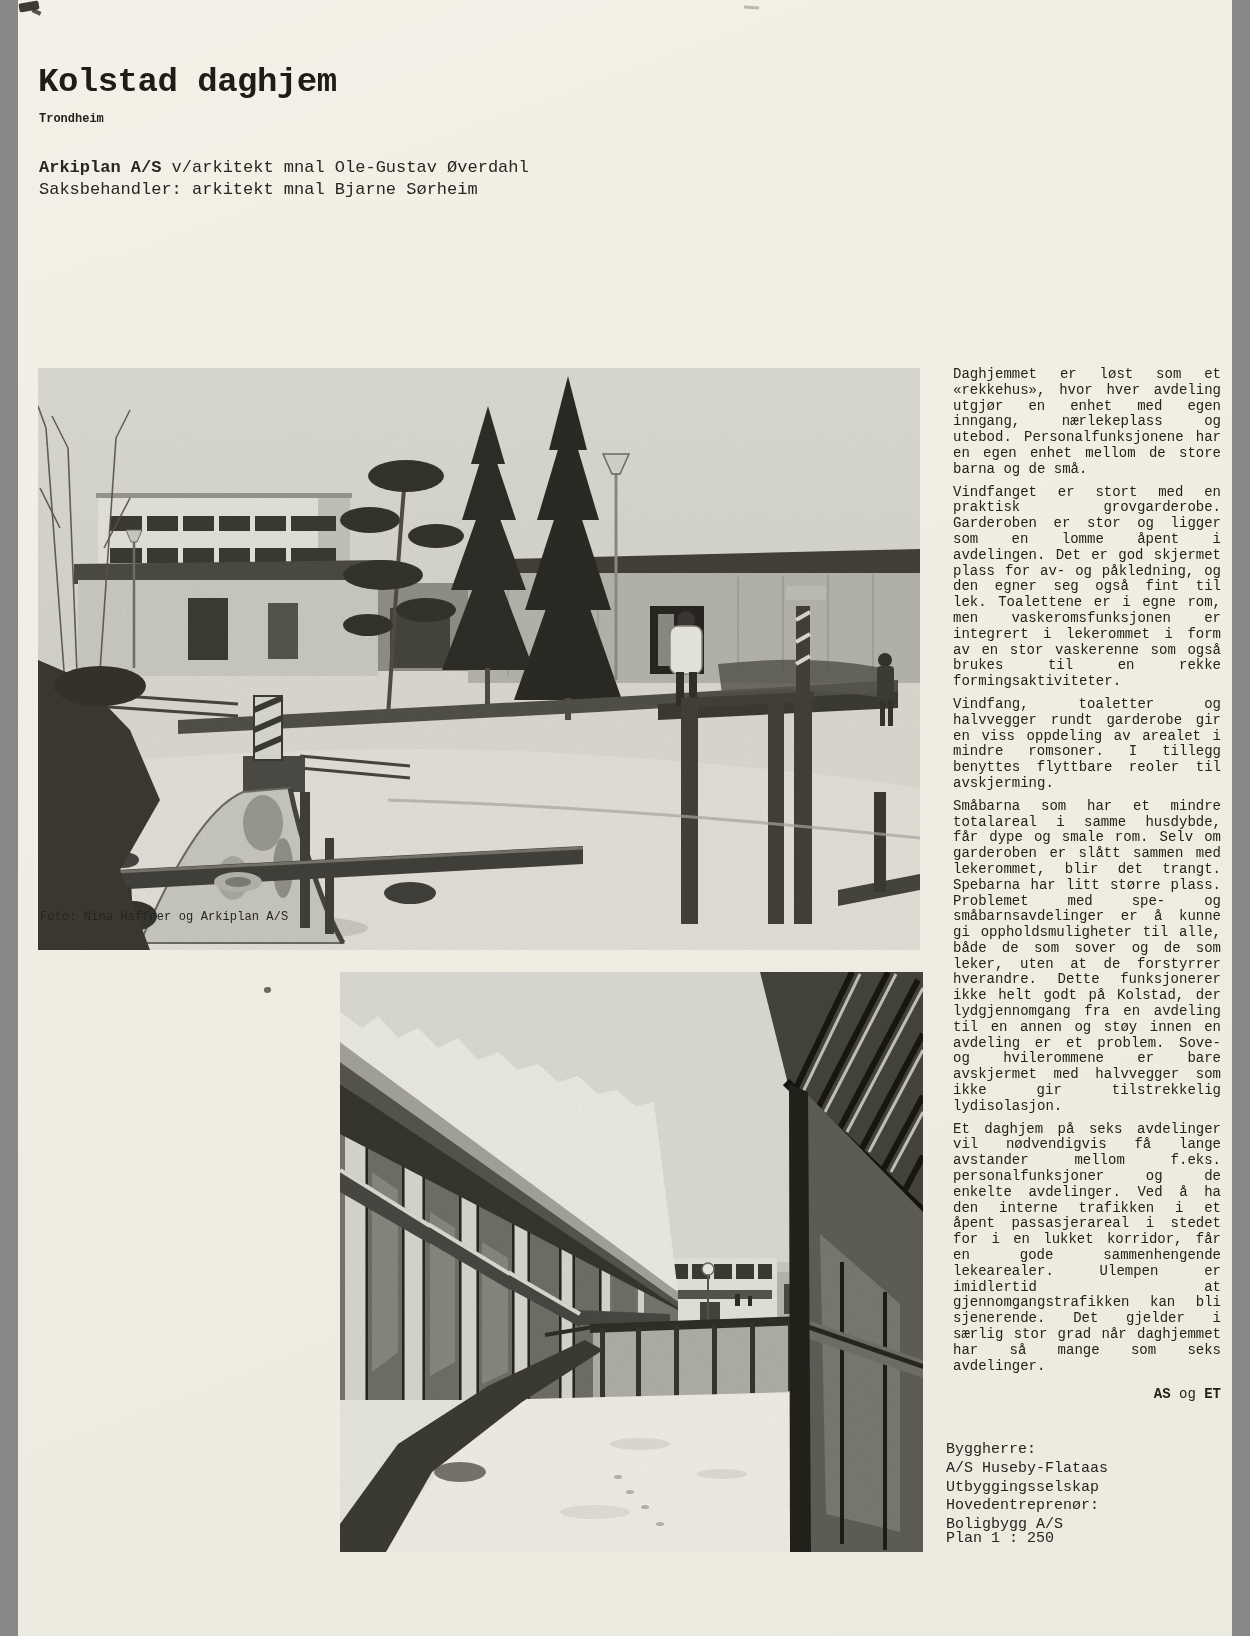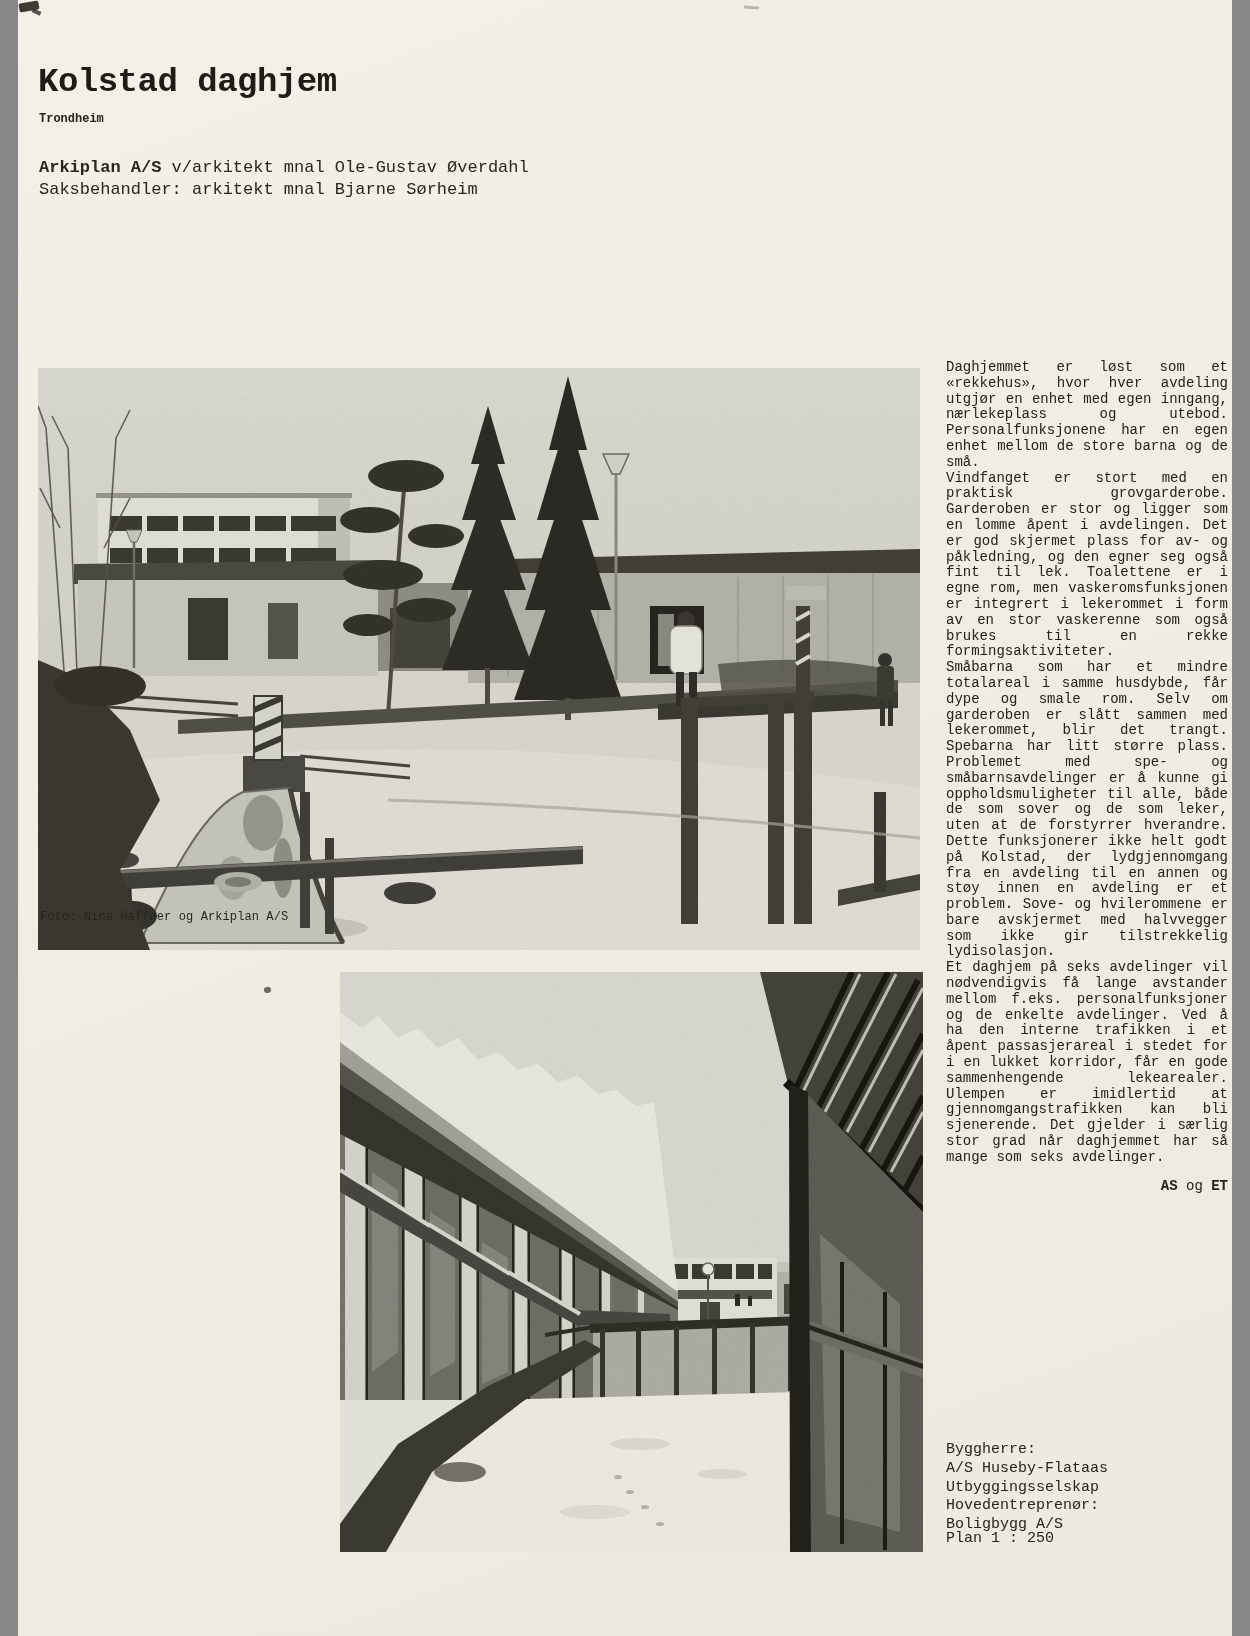--- a/index.html
+++ b/index.html
@@ -41,21 +41,21 @@
     position:absolute;left:22px;top:910px;
     font-size:12px;color:#26251f;letter-spacing:0.1px;
   }
   
   .article-col{
     position:absolute;left:928px;top:360px;width:282px;
     font-size:14px;line-height:15.8px;color:#242319;
     text-align:justify;
     hyphens:auto;-webkit-hyphens:auto;
   }
-  .article-col p{margin:0;}
+  .article-col p{margin:7px;}
   .signature{margin-top:13px !important;text-align:right;}
   .signature b{font-weight:700;}
   
   .credits{
     position:absolute;left:928px;top:1441px;
     font-size:15px;line-height:18.8px;color:#26251f;
   }
   .plan-label{
     position:absolute;left:928px;top:1530px;
     font-size:15px;color:#26251f;
@@ -412,20 +412,21 @@
       </g>
 
       <rect width="583" height="580" filter="url(#grain2)" opacity="0.13" style="mix-blend-mode:multiply"></rect>
     </svg>
   </figure>
 
   <section class="article-col">
     <div>
         <p>Daghjemmet er løst som et «rekkehus», hvor hver avdeling utgjør en enhet med egen inngang, nærlekeplass og utebod. Personalfunksjonene har en egen enhet mellom de store barna og de små.</p>
         <p>Vindfanget er stort med en praktisk grovgarderobe. Garderoben er stor og ligger som en lomme åpent i avdelingen. Det er god skjermet plass for av- og påkledning, og den egner seg også fint til lek. Toalettene er i egne rom, men vaskeromsfunksjonen er integrert i lekerommet i form av en stor vaskerenne som også brukes til en rekke formingsaktiviteter.</p>
+        <p>Vindfang, toaletter og halvvegger rundt garderobe gir en viss oppdeling av arealet i mindre romsoner. I tillegg benyttes flyttbare reoler til avskjerming.</p>
         <p>Småbarna som har et mindre totalareal i samme husdybde, får dype og smale rom. Selv om garderoben er slått sammen med lekerommet, blir det trangt. Spebarna har litt større plass. Problemet med spe- og småbarnsavdelinger er å kunne gi oppholdsmuligheter til alle, både de som sover og de som leker, uten at de forstyrrer hverandre. Dette funksjonerer ikke helt godt på Kolstad, der lydgjennomgang fra en avdeling til en annen og støy innen en avdeling er et problem. Sove- og hvilerommene er bare avskjermet med halvvegger som ikke gir tilstrekkelig lydisolasjon.</p>
         <p>Et daghjem på seks avdelinger vil nødvendigvis få lange avstander mellom f.eks. personalfunksjoner og de enkelte avdelinger. Ved å ha den interne trafikken i et åpent passasjerareal i stedet for i en lukket korridor, får en gode sammenhengende lekearealer. Ulempen er imidlertid at gjennomgangstrafikken kan bli sjenerende. Det gjelder i særlig stor grad når daghjemmet har så mange som seks avdelinger.</p>
       </div>
     <p class="signature"><b>AS</b><span> og </span><b>ET</b></p>
   </section>
 
   <div class="credits">
       <div>Byggherre:</div>
       <div>A/S Huseby-Flataas Utbyggingsselskap</div>
       <div>Hovedentreprenør:</div>

